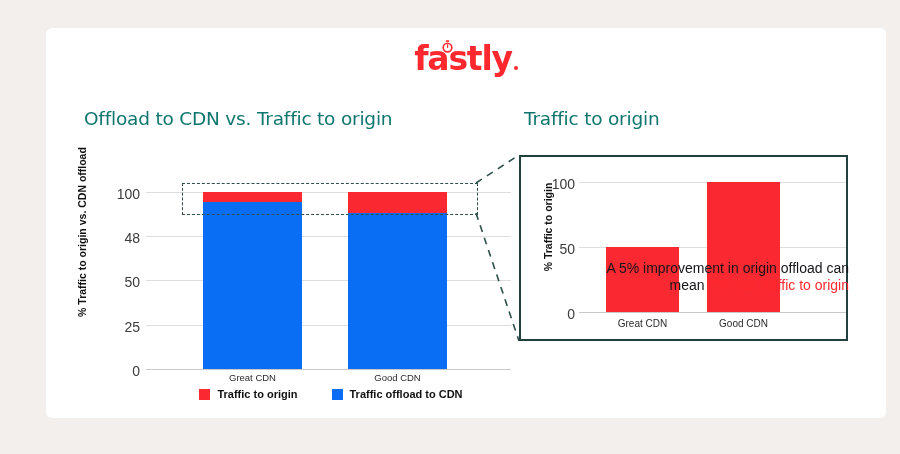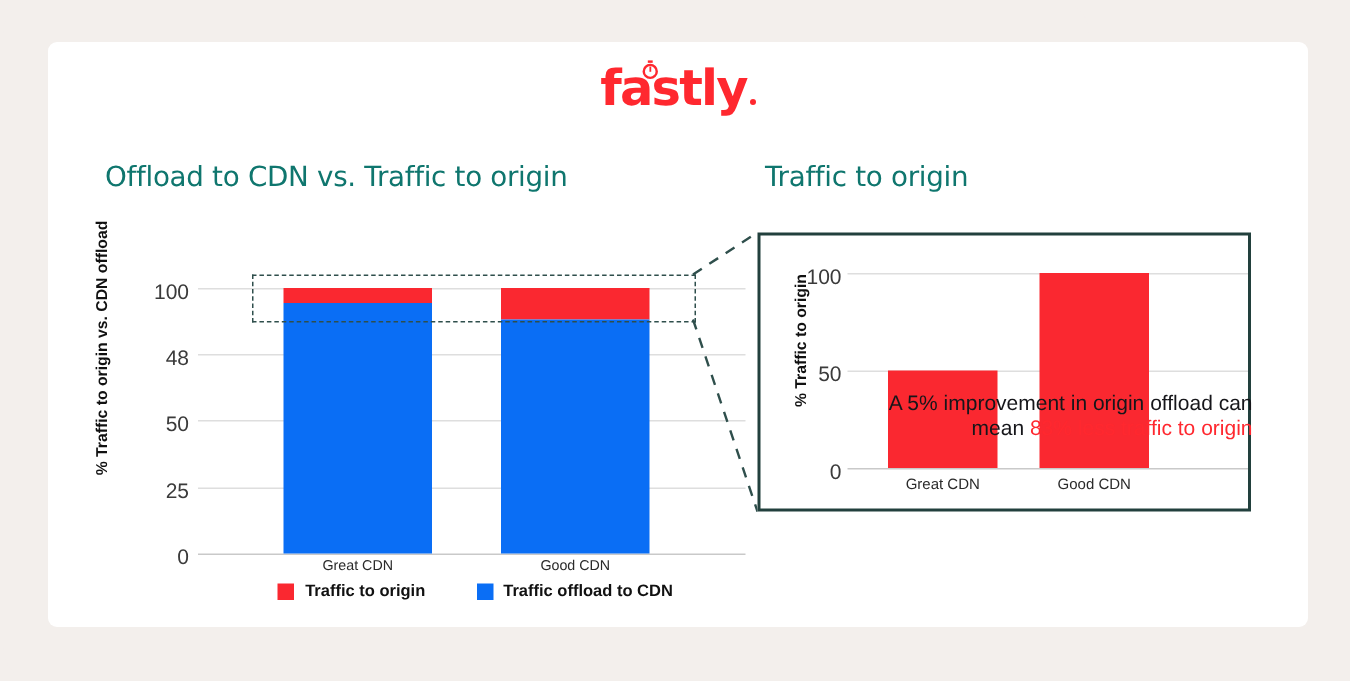--- a/index.html
+++ b/index.html
@@ -8,21 +8,21 @@
   }
   body {
     width: 900px;
     height: 454px;
     background: #f3efec;
     font-family: "Liberation Sans", sans-serif;
     overflow: hidden;
   }
   .page-frame {
     position: absolute;
-    left: 2px; top: 0;
+    left: 16px; top: 0;
     width: 724px; height: 454px;
     background: #f3efec;
     border-radius: 22px;
   }
   .card {
     position: absolute;
     left: 30px; top: 28px;
     width: 840px; height: 390px;
     background: #ffffff;
     border-radius: 6px;
@@ -254,17 +254,17 @@
 
       <div class="bar-seg" style="left:85px; top:90px; width:73px; height:65px; background:#fa2830;"></div>
       <div class="bar-seg" style="left:186px; top:25px; width:73px; height:130px; background:#fa2830;"></div>
 
       <div class="xtick" style="left:85px; top:161px; width:73px; font-size:10px;">Great CDN</div>
       <div class="xtick" style="left:186px; top:161px; width:73px; font-size:10px;">Good CDN</div>
     </div>
 
     <div class="caption">
       <div>A 5% improvement in origin offload can</div>
-      <div><span>mean </span><span class="hl">83% less traffic to origin</span></div>
+      <div><span>mean </span><span class="hl">0% less traffic to origin</span></div>
     </div>
 
   </div>
 </div>
 
 </body></html>

